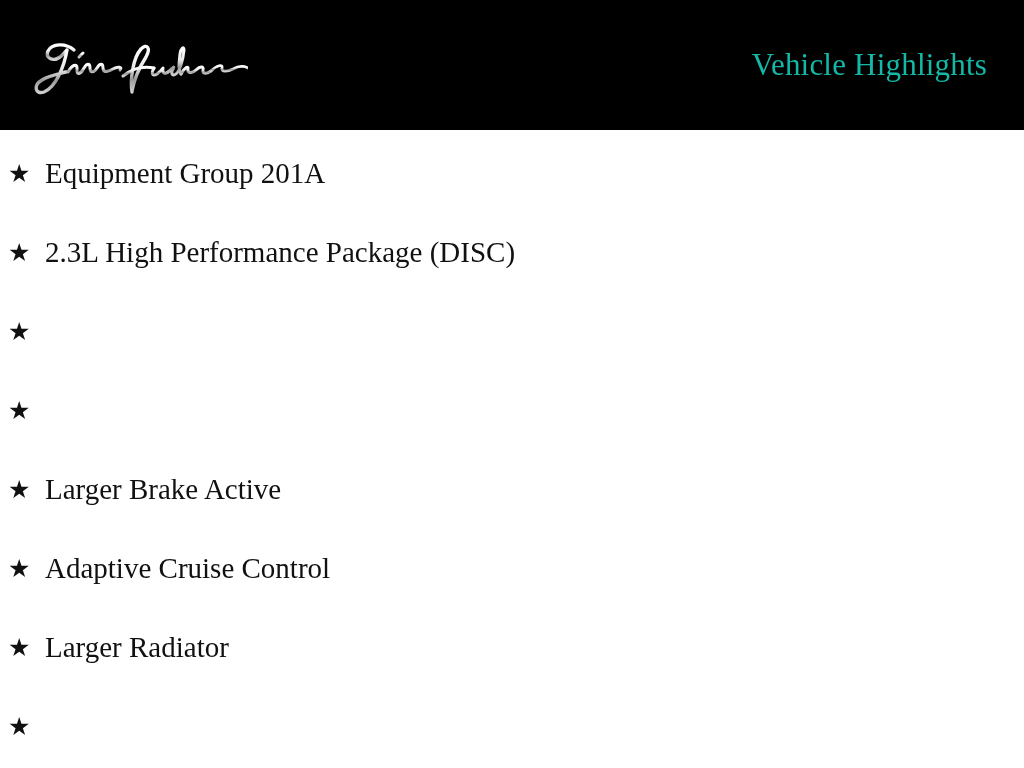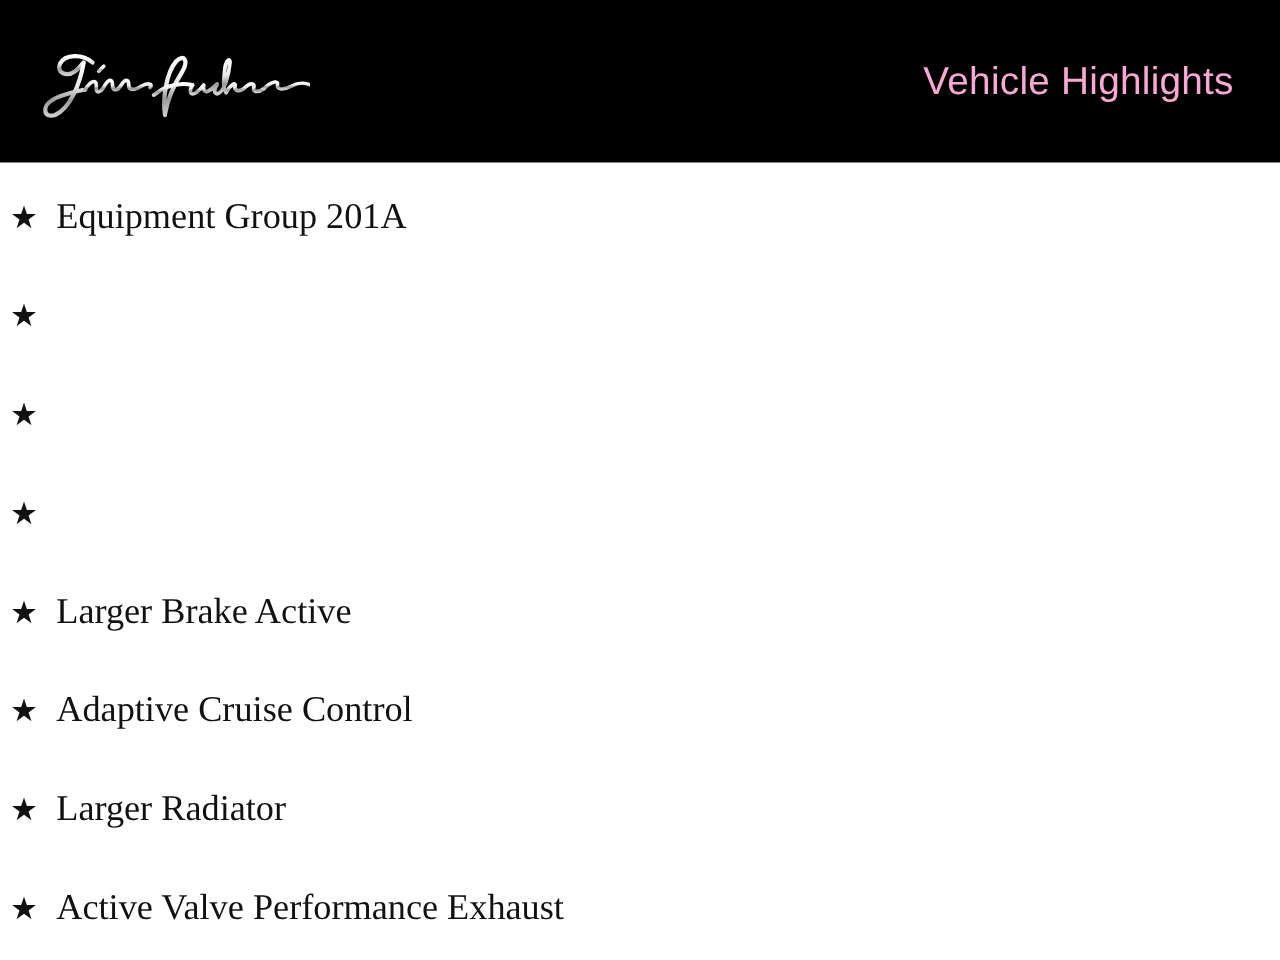--- a/index.html
+++ b/index.html
@@ -21,26 +21,27 @@
     justify-content: space-between;
     padding: 0 37px 0 20px;
     box-sizing: border-box;
   }
   .logo {
     flex: 0 0 auto;
     margin-top: 6px;
   }
   .logo svg { display: block; }
   .title {
-    color: #f9a8d4;
+    color: #14b8a6;
     font-size: 31px;
     font-weight: 400;
     margin: 0;
     letter-spacing: 0.2px;
     white-space: nowrap;
+    font-family: Liberation Serif, serif;
   }
   .list {
     list-style: none;
     margin: 0;
     padding: 29px 0 0 8px;
   }
   .hl-item {
     display: flex;
     align-items: center;
     height: 29px;
@@ -101,20 +102,21 @@
 </header>
 
 <main>
   <ul class="list">
       <li class="hl-item">
         <span class="star">★</span>
         <span class="hl-text">Equipment Group 201A</span>
       </li>
       <li class="hl-item">
         <span class="star">★</span>
+        <span class="hl-text">2.3L High Performance Package (DISC)</span>
       </li>
       <li class="hl-item">
         <span class="star">★</span>
       </li>
       <li class="hl-item">
         <span class="star">★</span>
       </li>
       <li class="hl-item">
         <span class="star">★</span>
         <span class="hl-text">Larger Brake Active</span>
@@ -122,16 +124,15 @@
       <li class="hl-item">
         <span class="star">★</span>
         <span class="hl-text">Adaptive Cruise Control</span>
       </li>
       <li class="hl-item">
         <span class="star">★</span>
         <span class="hl-text">Larger Radiator</span>
       </li>
       <li class="hl-item">
         <span class="star">★</span>
-        <span class="hl-text">Active Valve Performance Exhaust</span>
       </li>
     </ul>
 </main>
 
 </body></html>

